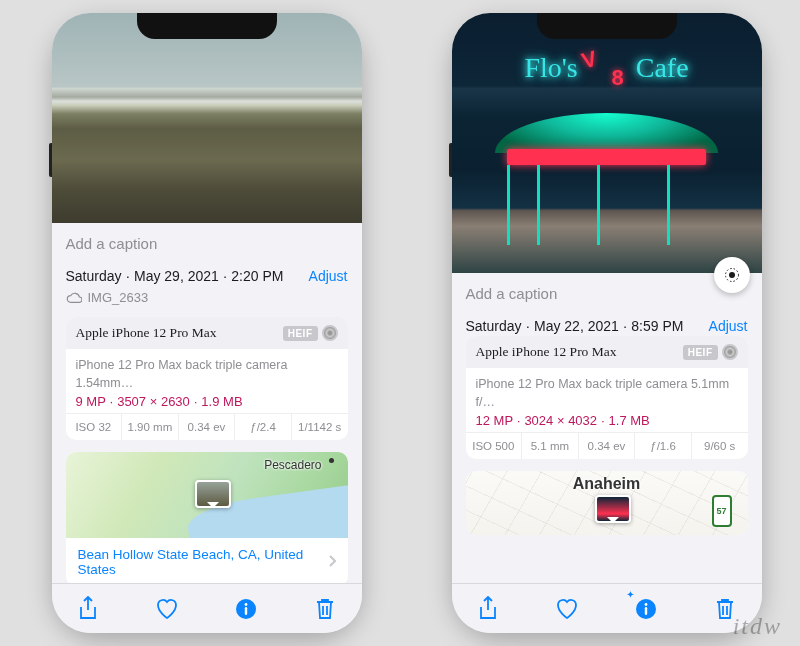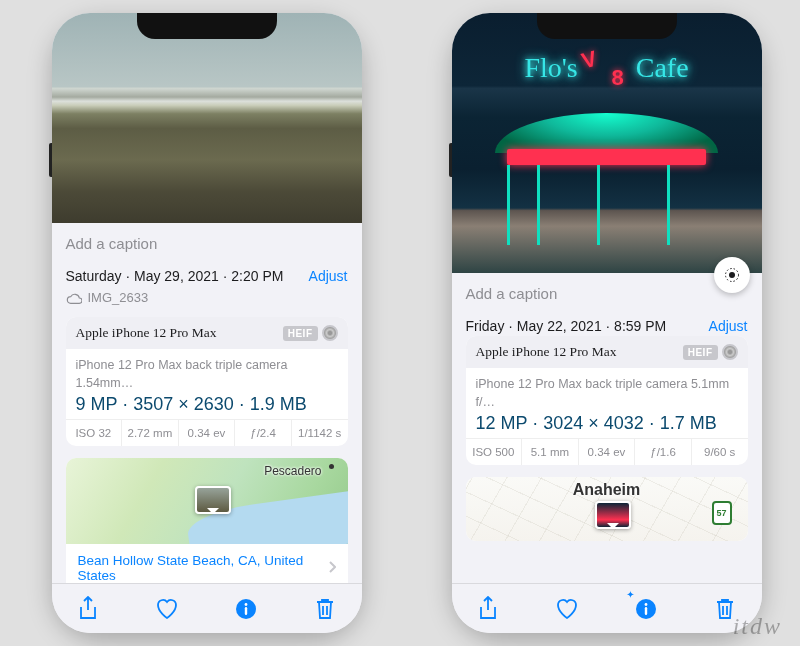--- a/index.html
+++ b/index.html
@@ -114,21 +114,21 @@
     color: #8e8e93;
     font-size: 15px;
   }
   .date-row {
     display:flex; justify-content:space-between; align-items:center;
     padding: 2px 0;
   }
   .date-text { font-size:14px; font-weight:500; color:#1c1c1e; }
   .adjust { color:#0a84ff; font-size:14px; }
   .filename-row {
-    display:flex; align-items:center; gap:6px;
+    display:flex; gap:6px;
     color:#8e8e93; font-size:13px; padding:4px 0 12px;
   }
   .card {
     background:#fff; border-radius:10px; overflow:hidden;
     margin-bottom:12px;
   }
   .card-header {
     background:#efeff4;
     display:flex; justify-content:space-between; align-items:center;
     padding:8px 10px;
@@ -139,21 +139,21 @@
     font-size:10px; letter-spacing:0.5px; font-weight:600;
     background:#c7c7cc; color:#fff; padding:2px 5px; border-radius:3px;
   }
   .lens-icon {
     width:16px;height:16px;border-radius:50%;
     background:radial-gradient(circle,#999 20%,#ccc 40%,#999 70%);
     border:2px solid #c7c7cc;
   }
   .card-body { padding:8px 10px 4px; }
   .lens-line { color:#8e8e93; font-size:12.5px; line-height:1.4; }
-  .dims-line { color:#0c4a6e; font-size:18px; padding-top:2px; }
+  .dims-line { color:#be185d; font-size:13px; padding-top:2px; }
   .exif-row {
     display:flex; border-top:1px solid #eee;
     color:#8e8e93; font-size:11.5px;
   }
   .exif-cell { flex:1; padding:7px 2px; text-align:center; border-right:1px solid #eee; }
   .exif-cell:last-child { border-right:none; }
   .map-card {
     background:#fff; border-radius:10px; overflow:hidden; margin-bottom:10px;
     position:relative;
   }
@@ -179,21 +179,21 @@
     text-shadow:0 0 3px #fff,0 0 3px #fff; }
   .map-label.big { font-size:16px; font-weight:600; }
   .map-thumb {
     position:absolute; width:36px;height:28px; border:2px solid #fff; border-radius:4px;
     box-shadow:0 1px 4px rgba(0,0,0,0.35);
   }
   .map-thumb::after{content:"";position:absolute;bottom:-8px;left:50%;transform:translateX(-50%);
     border:6px solid transparent;border-top-color:#fff;}
   .thumb-coast{ background:linear-gradient(#97a39a,#5d5a41); }
   .thumb-cafe{ background:linear-gradient(#0d2638,#ff3050 70%,#0d2638); }
-  .hwy-badge{ position:absolute; width:20px;height:24px;
+  .hwy-badge{ position:absolute; width:20px;height:32px;
     background:#fff;border:2px solid #2e7d32;border-radius:4px;
     font-size:9px;font-weight:700;color:#2e7d32;
     display:flex;align-items:center;justify-content:center;}
   .map-location-row {
     display:flex;justify-content:space-between;align-items:center;
     padding:9px 12px; font-size:13.5px; color:#0a84ff;
   }
   .toolbar {
     flex:0 0 50px;
     display:flex; justify-content:space-between; align-items:center;
@@ -240,21 +240,21 @@
             <span class="heif">HEIF</span>
             <span class="lens-icon"></span>
           </span>
         </div>
         <div class="card-body">
           <div class="lens-line">iPhone 12 Pro Max back triple camera 1.54mm…</div>
           <div class="dims-line">9 MP · 3507 × 2630 · 1.9 MB</div>
         </div>
         <div class="exif-row">
           <div class="exif-cell">ISO 32</div>
-          <div class="exif-cell">2.72 mm</div>
+          <div class="exif-cell">1.90 mm</div>
           <div class="exif-cell">0.34 ev</div>
           <div class="exif-cell">ƒ/2.4</div>
           <div class="exif-cell">1/1142 s</div>
         </div>
       </div>
 
       <div class="map-card">
         <div class="map-area">
           <div class="map-green">
             <div class="map-sea"></div>
@@ -321,21 +321,21 @@
             <circle cx="9" cy="9" r="3" fill="#1c1c1e"></circle>
             <circle cx="9" cy="9" r="6.5" fill="none" stroke="#1c1c1e" stroke-width="1" stroke-dasharray="1.5 2"></circle>
           </svg>
       </div>
     </div>
 
     <div class="content">
       <div class="caption-row">Add a caption</div>
 
       <div class="date-row">
-        <span class="date-text">Friday · May 22, 2021 · 8:59 PM</span>
+        <span class="date-text">Saturday · May 22, 2021 · 8:59 PM</span>
         <span class="adjust">Adjust</span>
       </div>
 
       <div class="card">
         <div class="card-header">
           <span class="device">Apple iPhone 12 Pro Max</span>
           <span class="heif-badges">
             <span class="heif">HEIF</span>
             <span class="lens-icon"></span>
           </span>

